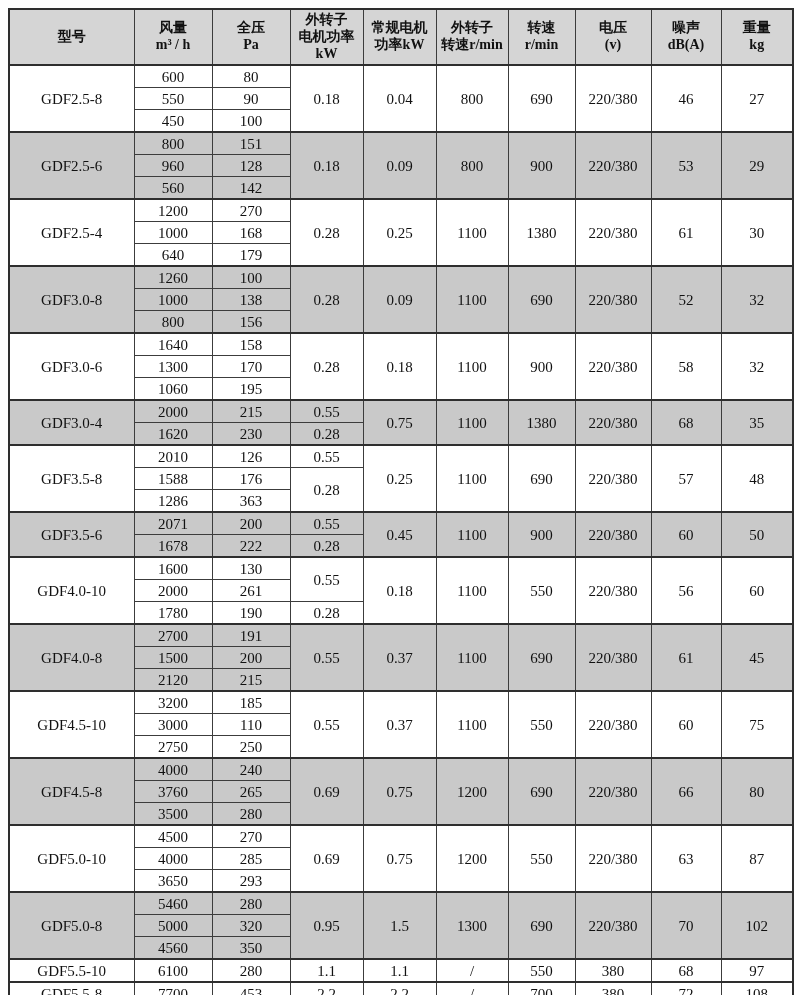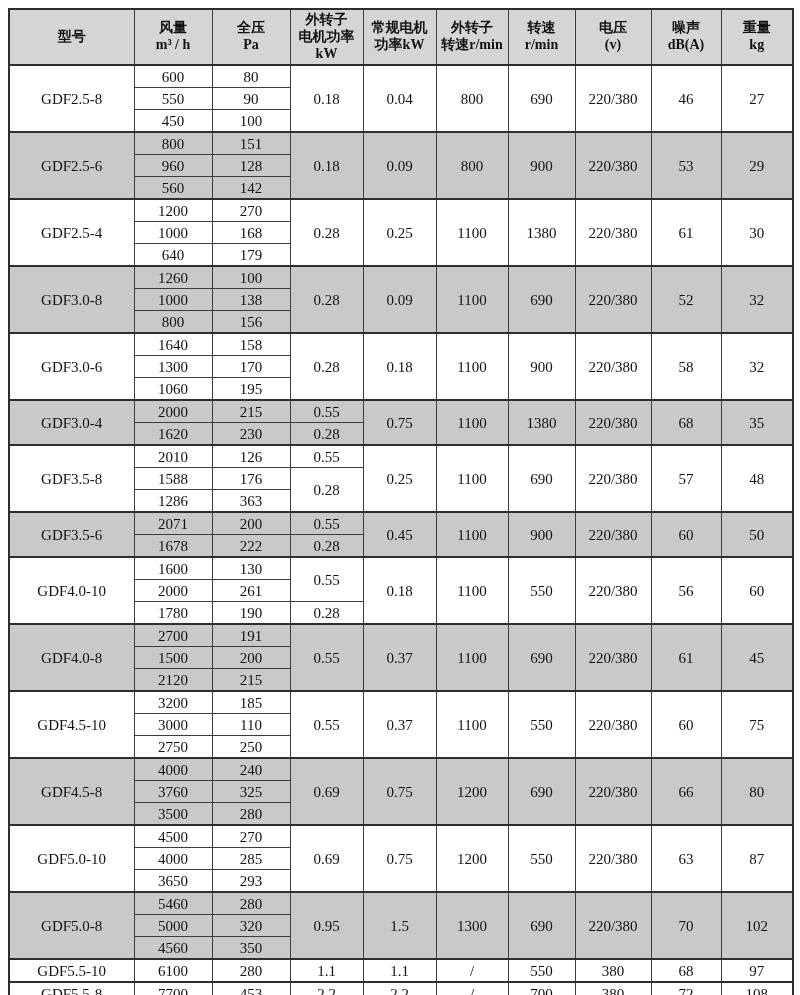--- a/index.html
+++ b/index.html
@@ -320,21 +320,21 @@
           <td rowspan="3">0.69</td>
           <td rowspan="3">0.75</td>
           <td rowspan="3">1200</td>
           <td rowspan="3">690</td>
           <td rowspan="3">220/380</td>
           <td rowspan="3">66</td>
           <td rowspan="3">80</td>
         </tr>
         <tr class="shaded">
           <td>3760</td>
-          <td>325</td>
+          <td>265</td>
         </tr>
         <tr class="shaded">
           <td>3500</td>
           <td>280</td>
         </tr>
         <tr class="group-start">
           <td rowspan="3">GDF5.0-10</td>
           <td>4500</td>
           <td>270</td>
           <td rowspan="3">0.69</td>

